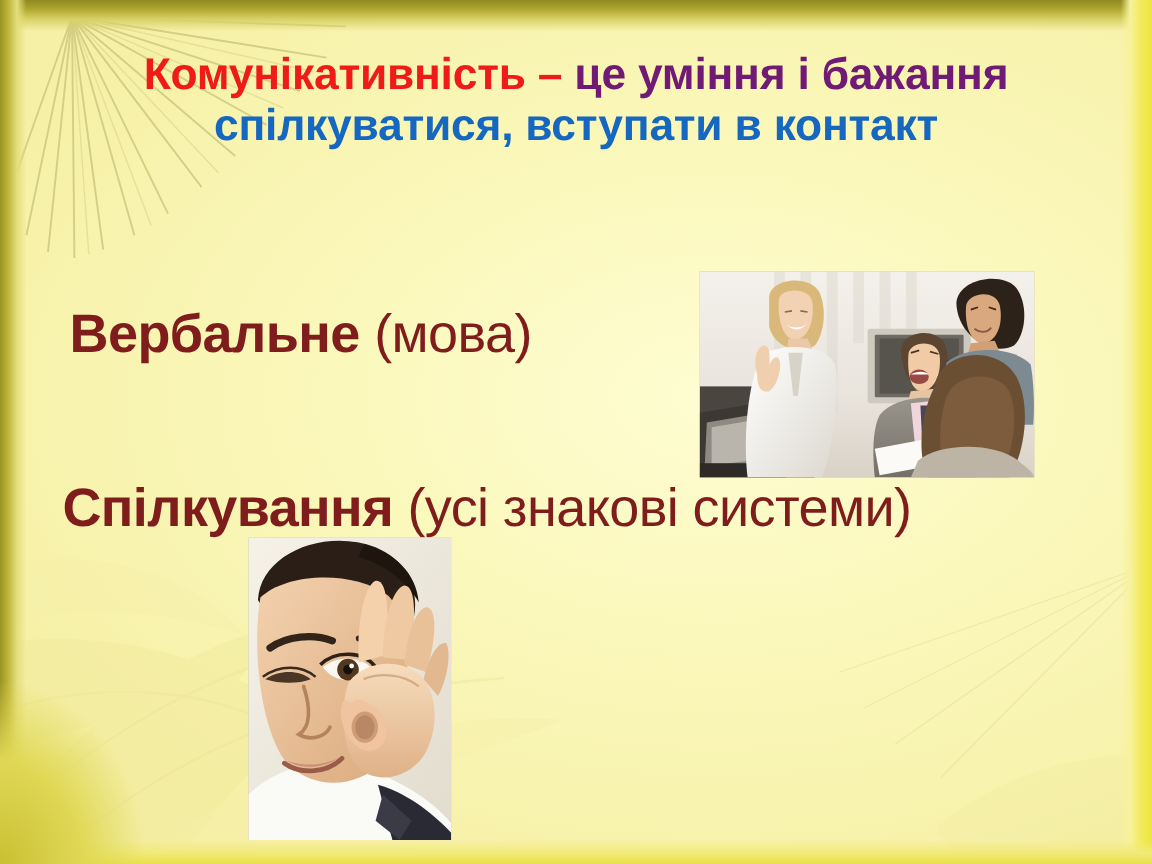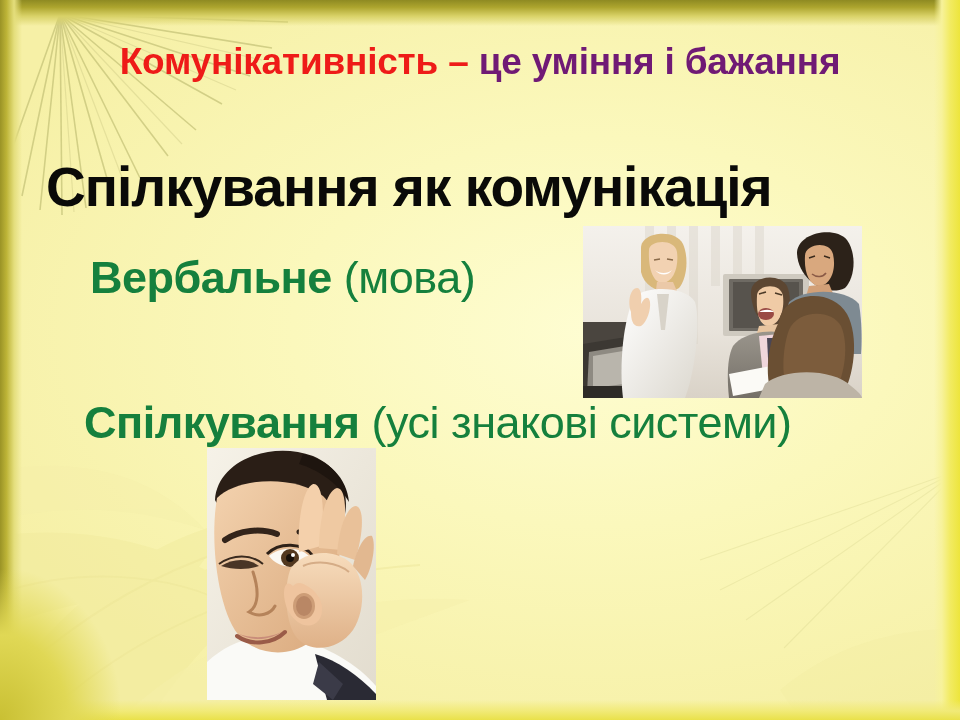--- a/index.html
+++ b/index.html
@@ -84,26 +84,25 @@
     font-size: 55px;
     font-weight: bold;
     line-height: 1.0;
     color: #0A0A08;
     letter-spacing: -1px;
     white-space: nowrap;
   }
 
   .bullet {
     position: absolute;
-    color: #15803d;
+    color: #7f1d1d;
     font-size: 45px;
     line-height: 1.0;
     letter-spacing: -0.5px;
     white-space: nowrap;
-    margin-left: 32px;
   }
   .bullet .b-strong { font-weight: bold; }
   .bullet .b-plain  { font-weight: normal; }
 
   .bullet-verbal    { left: 58px; top: 255px; }
   .bullet-nonverbal { left: 52px; top: 400px; }
 
   
   .photo {
     position: absolute;
@@ -190,23 +189,23 @@
   </div>
 
   <div class="border-top"></div>
   <div class="border-left"></div>
   <div class="border-right"></div>
   <div class="border-bottom"></div>
   <div class="corner-bl"></div>
 
   <div class="title">
     <span class="t-red">Комунікативність – </span><span class="t-blue">це уміння і бажання</span>
-  </div>
-
-  <div class="heading">Спілкування як комунікація</div>
+    <span class="line2">спілкуватися, вступати в контакт</span>
+  </div>
+
 
   <div class="bullet bullet-verbal">
     <span class="b-strong">Вербальне </span><span class="b-plain">(мова)</span>
   </div>
 
   <div class="bullet bullet-nonverbal">
     <span class="b-strong">Спілкування </span><span class="b-plain">(усі знакові системи)</span>
   </div>
 
   <div class="photo photo-meeting">

